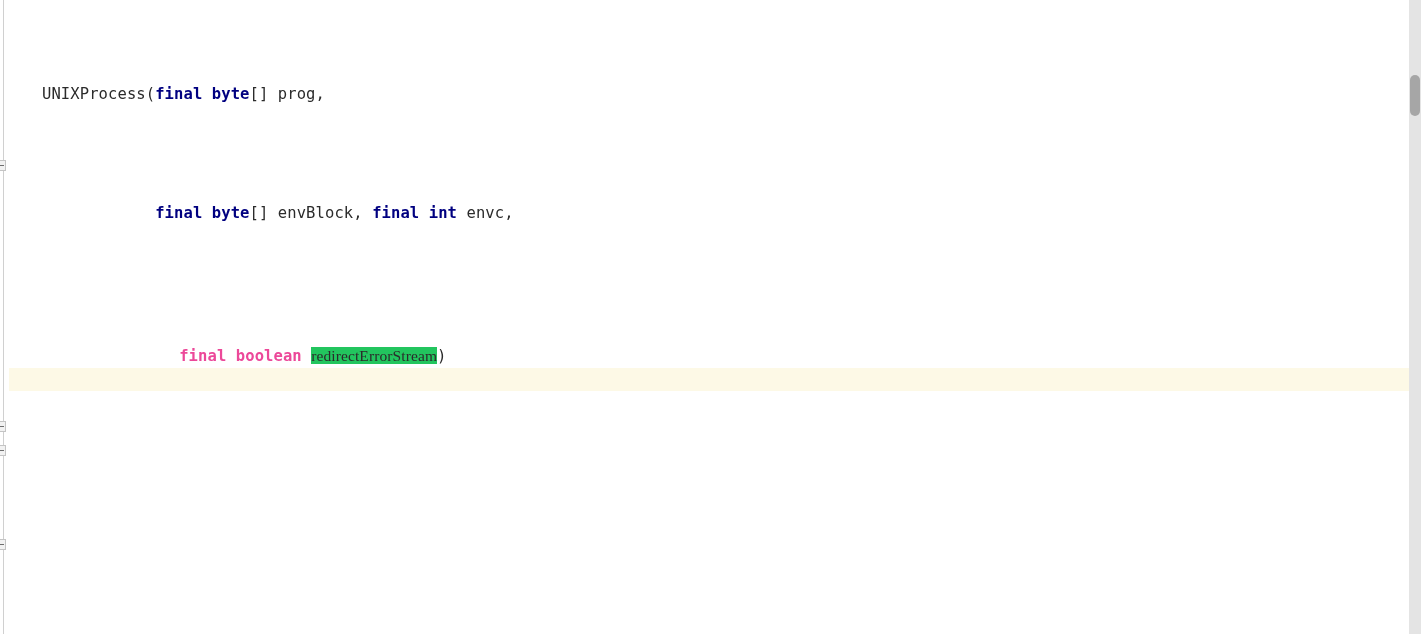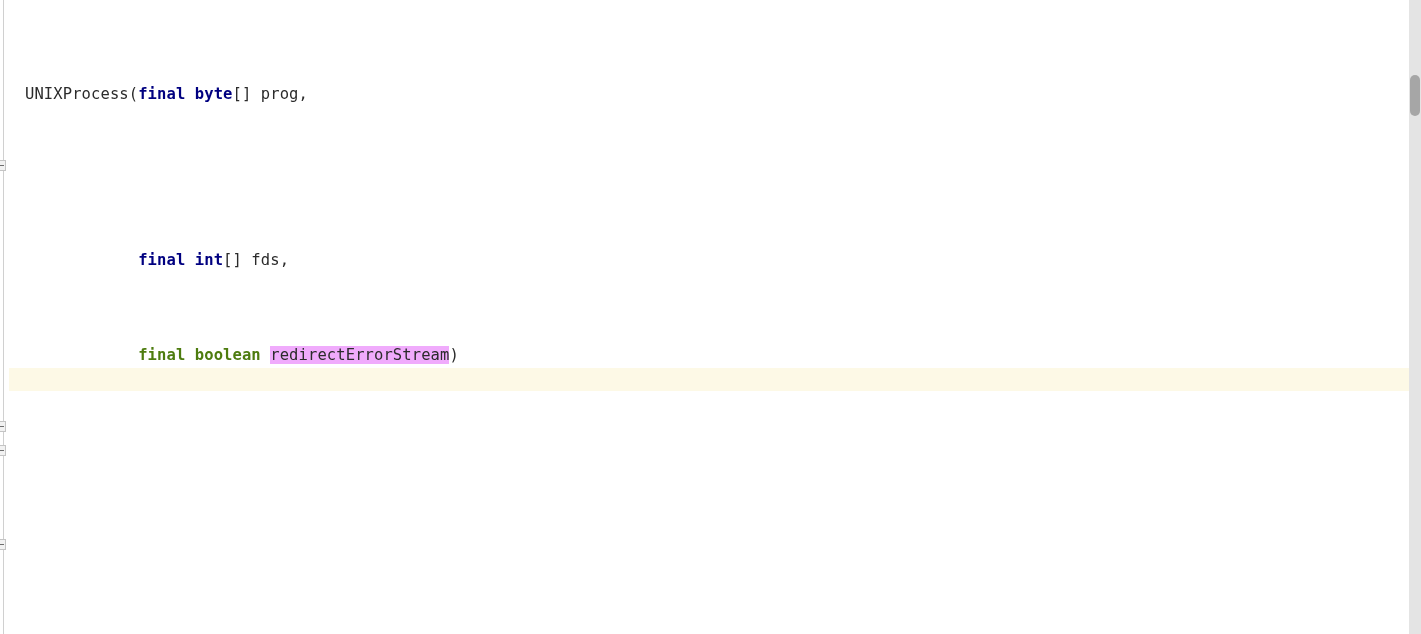--- a/index.html
+++ b/index.html
@@ -82,21 +82,21 @@
     z-index: 2;
     padding-top: 12px;
     font-size: 15.5px;
     line-height: 23.7px;
     letter-spacing: 0.1px;
     white-space: pre;
     color: #2b2b2b;
   }
   .ln {
     height: 23.7px;
-    padding-left: 25px;
+    padding-left: 42px;
     white-space: pre;
   }
   .kw   { color: #000080; font-weight: bold; }
   .id   { color: #2b2b2b; }
   .occ  { background: #c3dcf0; color: #2b2b2b; }
 
   
   #vscrollbar {
     position: absolute;
     right: 0;
@@ -122,25 +122,25 @@
 <div id="editor-root">
 
   <div class="caret-row" style="top: 367.5px; background: rgb(253, 249, 230);"></div>
 
   <div id="code-surface">
     <div id="code-lines">
 
       <div class="ln"><span class="id">UNIXProcess(</span><span class="kw" style="color: rgb(0, 0, 128);">final byte</span><span class="id">[] prog,</span></div>
 
 
+      <div class="ln"><span class="id">            </span><span class="kw" style="color: rgb(0, 0, 128);">final byte</span><span class="id">[] envBlock, </span><span class="kw" style="color: rgb(0, 0, 128);">final int</span><span class="id"> envc,</span></div>
 
 
-      <div class="ln"><span class="id">            </span><span class="kw" style="color: rgb(0, 0, 128);">final int</span><span class="id">[] fds,</span></div>
 
-      <div class="ln"><span class="id">            </span><span class="kw" style="color: #4d7c0f;">final boolean</span><span class="id"> </span><span class="occ" style="background: #f0abfc;">redirectErrorStream</span><span class="id">)</span></div>
+      <div class="ln"><span class="id">            </span><span class="kw" style="color: #ec4899; margin-left: 24px;">final boolean</span><span class="id"> </span><span class="occ" style="background: #22c55e; font-family: Liberation Serif, serif;">redirectErrorStream</span><span class="id">)</span></div>
 
       
 
       
 
       
 
       
 
       

